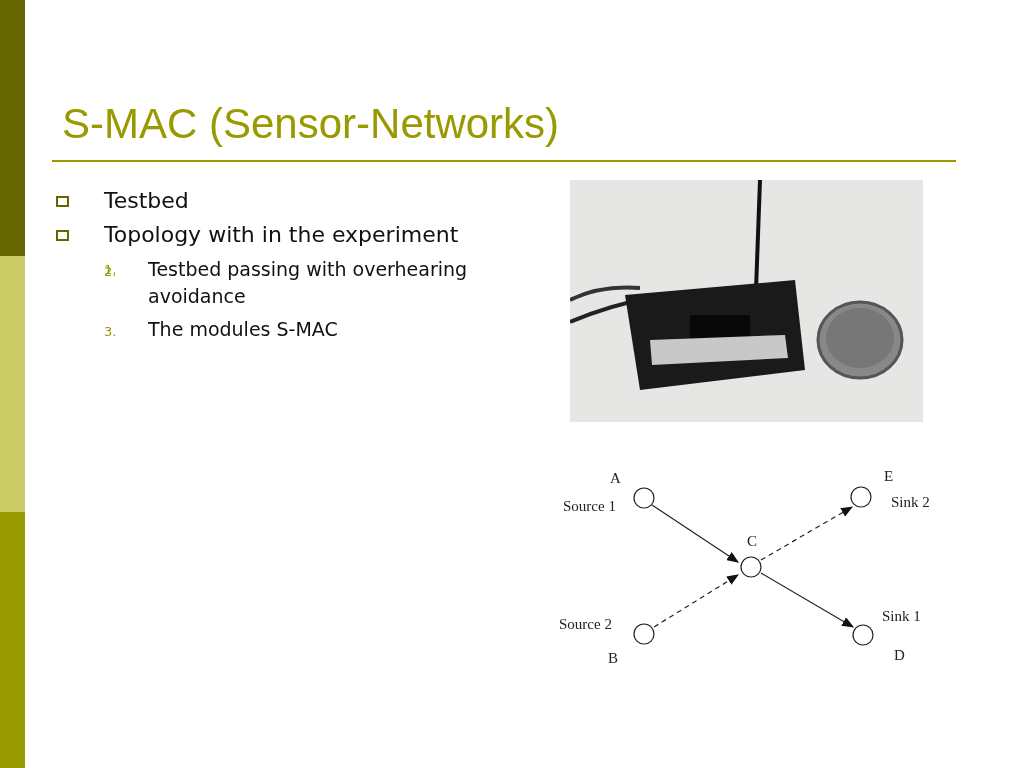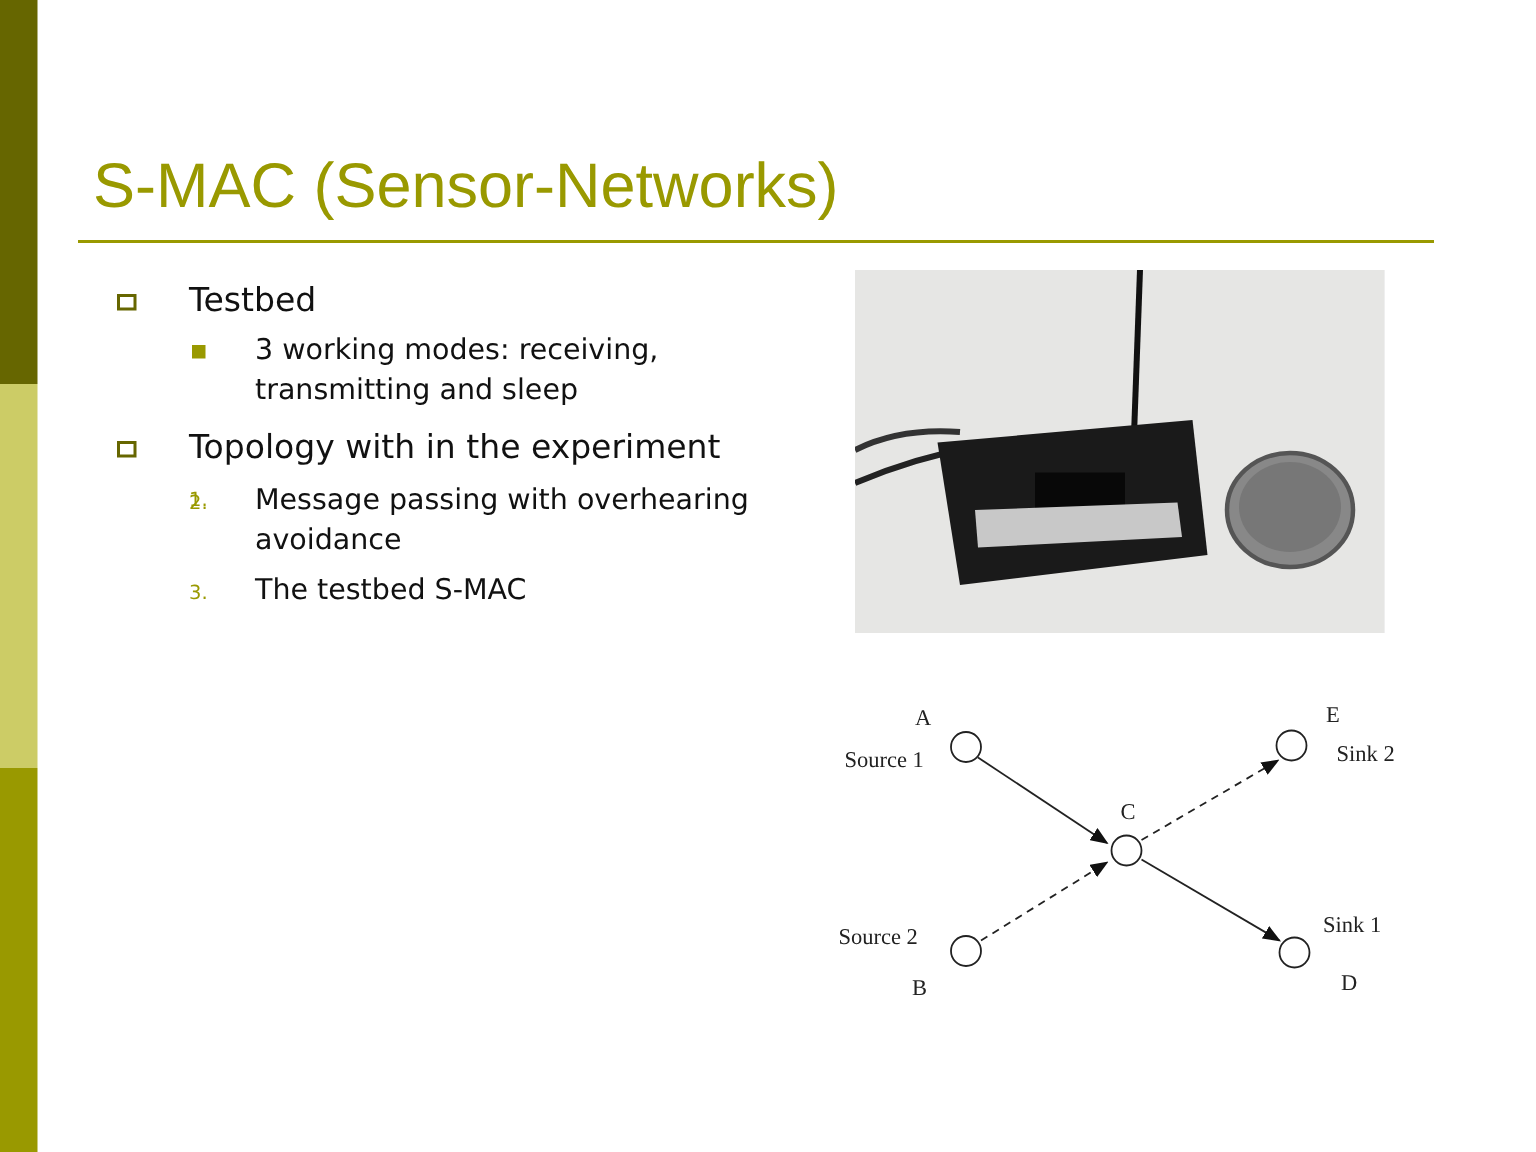--- a/index.html
+++ b/index.html
@@ -3,21 +3,21 @@
 <meta charset="utf-8">
 <style>
   html, body { margin:0; padding:0; }
   body { width:1024px; height:768px; position:relative; background:#fff; overflow:hidden; font-family:"DejaVu Sans", sans-serif; }
   .bar { position:absolute; left:0; width:25px; }
   .bar1 { top:0; height:256px; background:#666600; }
   .bar2 { top:256px; height:256px; background:#cccc66; }
   .bar3 { top:512px; height:256px; background:#999900; }
   .title { position:absolute; left:62px; top:100px; font-family:Liberation Sans, sans-serif; font-size:42px; color:#999900; white-space:nowrap; }
   .rule { position:absolute; left:52px; top:160px; width:904px; height:2px; background:#999900; }
-  .content { position:absolute; left:76px; top:186px; width:440px; color:#111; }
+  .content { position:absolute; left:54px; top:186px; width:440px; color:#111; }
   .l1 { position:relative; padding-left:50px; font-size:22px; line-height:30px; margin-bottom:4px; }
   .l1 .b { position:absolute; left:2px; top:10px; width:10px; height:9px; border:2px solid #666600; box-sizing:border-box; width:13px; height:11px; }
   .l2 { position:relative; padding-left:94px; font-size:19px; line-height:27px; margin-bottom:6px; }
   .l2 .b { position:absolute; left:52px; top:10px; width:9px; height:9px; background:#999900; }
   .l2 .n { position:absolute; left:50px; top:2px; font-size:13px; color:#999900; }
   .photo { position:absolute; left:570px; top:180px; width:353px; height:242px; background:#e4e4e2; overflow:hidden; }
   .diagram { position:absolute; left:550px; top:455px; width:400px; height:230px; }
   .dlabel { font-family:"Liberation Serif", serif; font-size:15px; fill:#222; }
 </style>
 </head>
@@ -28,29 +28,28 @@
 <div class="bar bar3"></div>
 
 <div class="title">S-MAC (Sensor-Networks)</div>
 <div class="rule"></div>
 
 <div class="content">
   <div class="l1">
     <span class="b"></span>
     <span>Testbed</span>
   </div>
-  <div class="l2" style="margin-bottom:10px"><span class="b"></span><span>3 working modes: receiving, transmitting and sleep</span></div>
 
   <div class="l1">
     <span class="b"></span>
     <span>Topology with in the experiment</span>
   </div>
   <div class="l2"><span class="n">1.</span></div>
-  <div class="l2"><span class="n">2.</span><span>Message passing with overhearing avoidance</span></div>
-  <div class="l2"><span class="n">3.</span><span>The testbed S-MAC</span></div>
+  <div class="l2"><span class="n">2.</span><span>Testbed passing with overhearing avoidance</span></div>
+  <div class="l2"><span class="n">3.</span><span>The modules S-MAC</span></div>
 </div>
 
 <div class="photo">
   <svg width="353" height="242">
     <rect width="353" height="242" fill="#e6e6e4"></rect>
     <path d="M0 120 Q30 105 70 108" stroke="#333" stroke-width="4" fill="none"></path>
     <path d="M0 142 Q40 125 80 118" stroke="#222" stroke-width="4" fill="none"></path>
     <line x1="190" y1="0" x2="186" y2="110" stroke="#111" stroke-width="4"></line>
     <polygon points="55,115 225,100 235,190 70,210" fill="#1a1a1a"></polygon>
     <rect x="120" y="135" width="60" height="35" fill="#080808"></rect>

